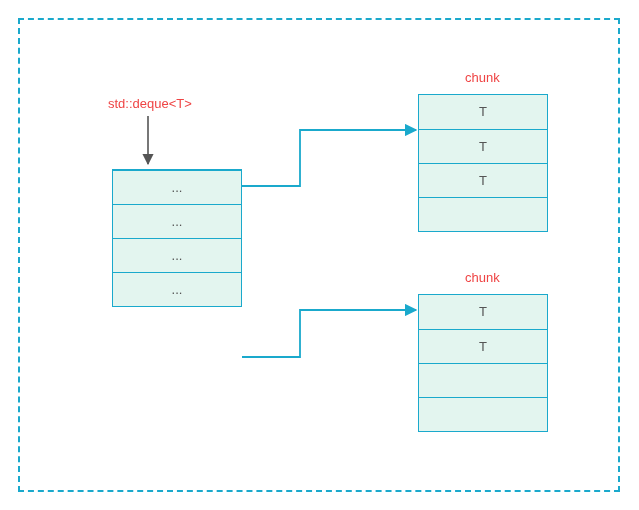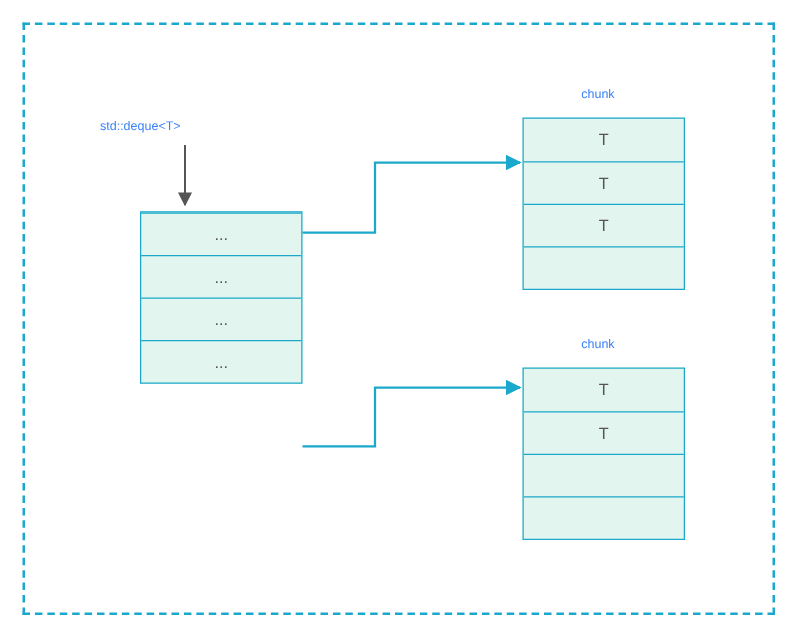--- a/index.html
+++ b/index.html
@@ -16,22 +16,22 @@
     position: absolute;
     left: 18px;
     top: 18px;
     width: 602px;
     height: 474px;
     border: 2px dashed #1aa9cc;
     box-sizing: border-box;
   }
   .label {
     position: absolute;
-    font-size: 10px;
-    color: #3b82f6;
+    font-size: 13px;
+    color: #ef4444;
     white-space: nowrap;
   }
   .table {
     position: absolute;
     border: 1px solid #1aa9cc;
     background: #e3f5ef;
     box-sizing: border-box;
   }
   .cell {
     height: 34px;
@@ -50,21 +50,21 @@
     width: 639px;
     height: 510px;
     pointer-events: none;
   }
 </style>
 </head>
 <body>
 
 <div class="frame"></div>
 
-<div class="label" style="left:80px; top:96px;">std::deque&lt;T&gt;</div>
+<div class="label" style="left:108px; top:96px;">std::deque&lt;T&gt;</div>
 
 <div class="table" style="left:112px; top:169px; width:130px;">
   <div class="cell">...</div>
   <div class="cell">...</div>
   <div class="cell">...</div>
   <div class="cell">...</div>
 </div>
 
 <div class="label" style="left:465px; top:70px;">chunk</div>
 

